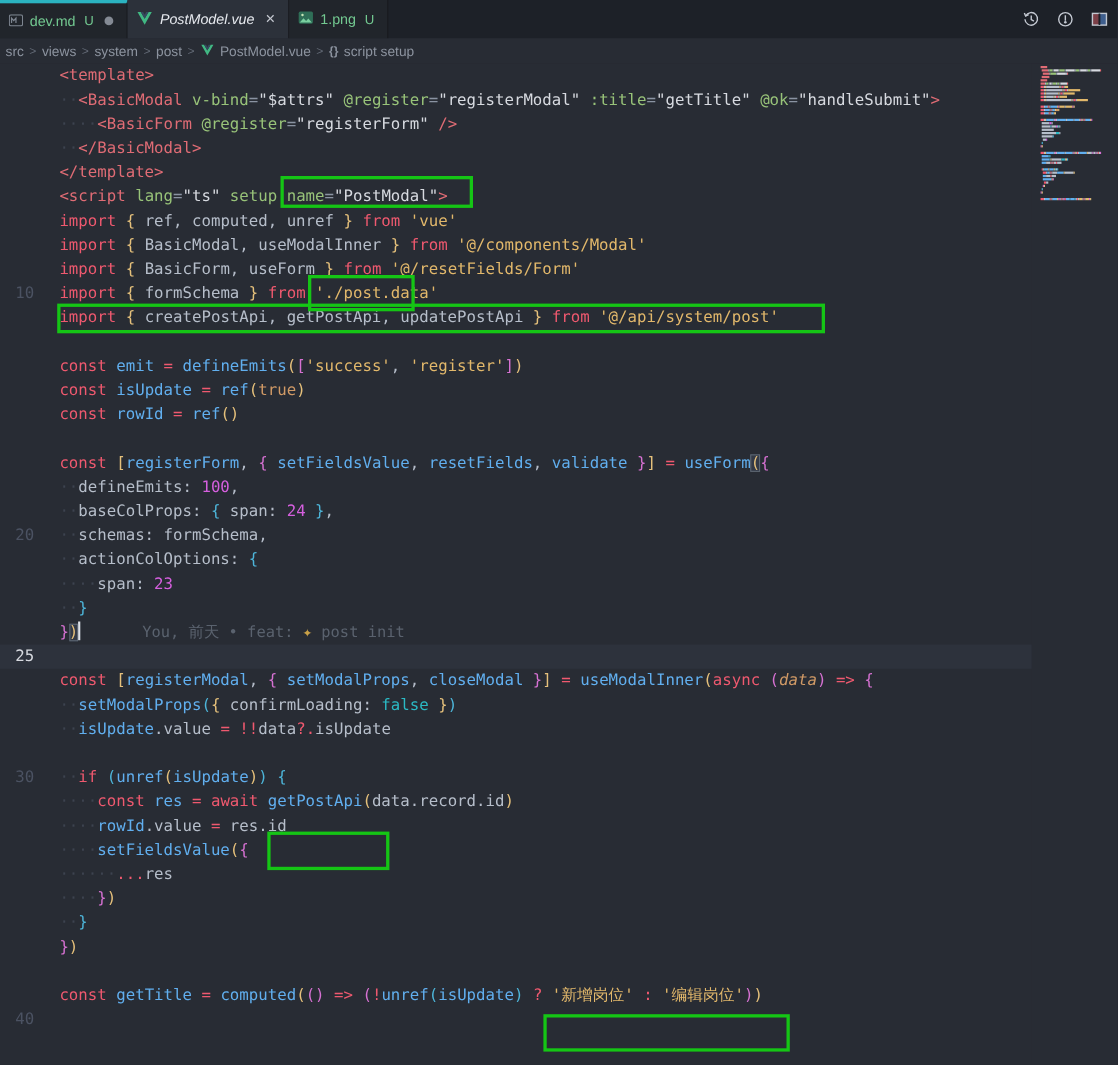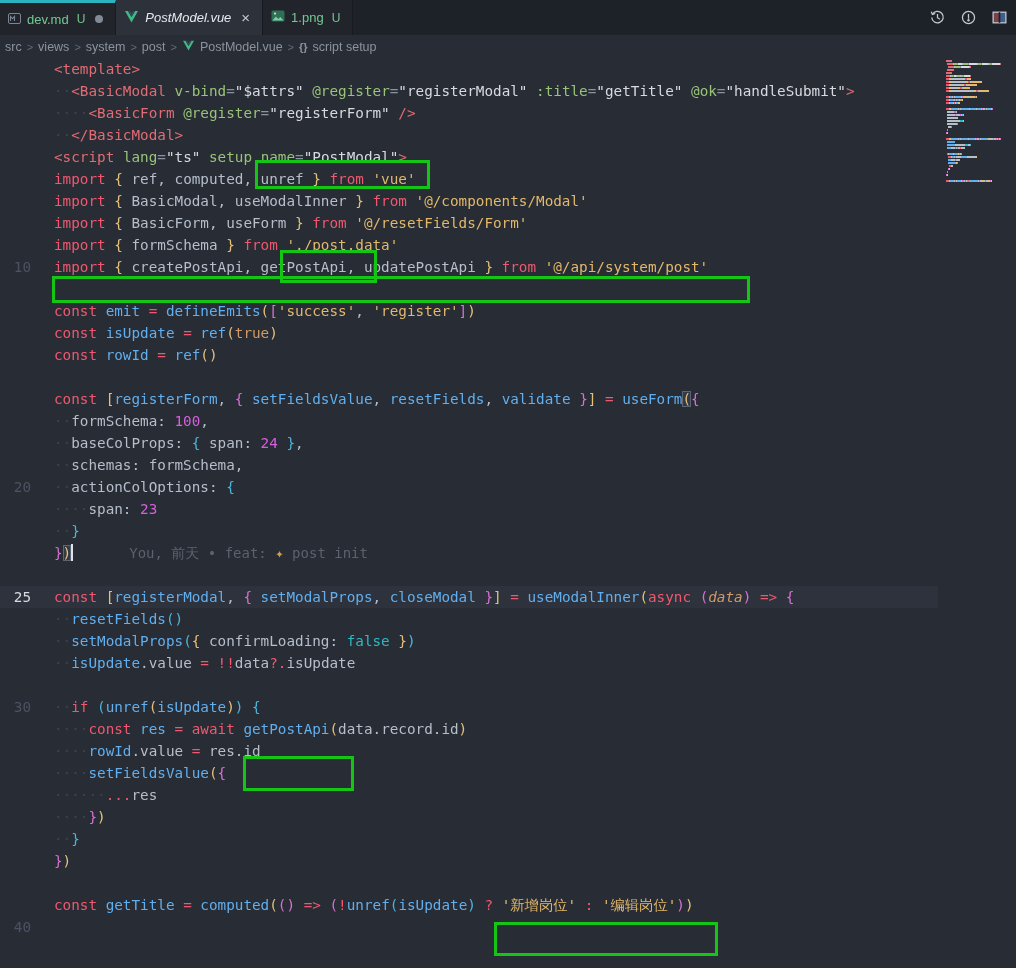--- a/index.html
+++ b/index.html
@@ -199,42 +199,42 @@
         <div class="gut-row"></div>
         <div class="gut-row"></div>
         <div class="gut-row">40</div>
         <div class="gut-row"></div>
       </div>
     <div id="code">
         <div class="line"><span class="tk t">&lt;template&gt;</span></div>
         <div class="line"><span class="tk ws">··</span><span class="tk t">&lt;BasicModal</span><span class="tk w"> </span><span class="tk a">v-bind</span><span class="tk pu">=</span><span class="tk vs">"$attrs"</span><span class="tk w"> </span><span class="tk a">@register</span><span class="tk pu">=</span><span class="tk vs">"registerModal"</span><span class="tk w"> </span><span class="tk a">:title</span><span class="tk pu">=</span><span class="tk vs">"getTitle"</span><span class="tk w"> </span><span class="tk a">@ok</span><span class="tk pu">=</span><span class="tk vs">"handleSubmit"</span><span class="tk t">&gt;</span></div>
         <div class="line"><span class="tk ws">····</span><span class="tk t">&lt;BasicForm</span><span class="tk w"> </span><span class="tk a">@register</span><span class="tk pu">=</span><span class="tk vs">"registerForm"</span><span class="tk w"> </span><span class="tk t">/&gt;</span></div>
         <div class="line"><span class="tk ws">··</span><span class="tk t">&lt;/BasicModal&gt;</span></div>
+        <div class="line"><span class="tk t">&lt;/template&gt;</span></div>
         <div class="line"><span class="tk t">&lt;script</span><span class="tk w"> </span><span class="tk a">lang</span><span class="tk pu">=</span><span class="tk vs">"ts"</span><span class="tk w"> </span><span class="tk a">setup</span><span class="tk w"> </span><span class="tk a">name</span><span class="tk pu">=</span><span class="tk vs">"PostModal"</span><span class="tk t">&gt;</span></div>
         <div class="line"><span class="tk k">import</span><span class="tk w"> </span><span class="tk b0">{</span><span class="tk w"> ref, computed, unref </span><span class="tk b0">}</span><span class="tk w"> </span><span class="tk k">from</span><span class="tk w"> </span><span class="tk s">'vue'</span></div>
         <div class="line"><span class="tk k">import</span><span class="tk w"> </span><span class="tk b0">{</span><span class="tk w"> BasicModal, useModalInner </span><span class="tk b0">}</span><span class="tk w"> </span><span class="tk k">from</span><span class="tk w"> </span><span class="tk s">'@/components/Modal'</span></div>
         <div class="line"><span class="tk k">import</span><span class="tk w"> </span><span class="tk b0">{</span><span class="tk w"> BasicForm, useForm </span><span class="tk b0">}</span><span class="tk w"> </span><span class="tk k">from</span><span class="tk w"> </span><span class="tk s">'@/resetFields/Form'</span></div>
         <div class="line"><span class="tk k">import</span><span class="tk w"> </span><span class="tk b0">{</span><span class="tk w"> formSchema </span><span class="tk b0">}</span><span class="tk w"> </span><span class="tk k">from</span><span class="tk w"> </span><span class="tk s">'./post.data'</span></div>
         <div class="line"><span class="tk k">import</span><span class="tk w"> </span><span class="tk b0">{</span><span class="tk w"> createPostApi, getPostApi, updatePostApi </span><span class="tk b0">}</span><span class="tk w"> </span><span class="tk k">from</span><span class="tk w"> </span><span class="tk s">'@/api/system/post'</span></div>
         <div class="line"></div>
         <div class="line"><span class="tk k">const</span><span class="tk w"> </span><span class="tk v">emit</span><span class="tk w"> </span><span class="tk k">=</span><span class="tk w"> </span><span class="tk f">defineEmits</span><span class="tk b0">(</span><span class="tk b1">[</span><span class="tk s">'success'</span><span class="tk w">, </span><span class="tk s">'register'</span><span class="tk b1">]</span><span class="tk b0">)</span></div>
         <div class="line"><span class="tk k">const</span><span class="tk w"> </span><span class="tk v">isUpdate</span><span class="tk w"> </span><span class="tk k">=</span><span class="tk w"> </span><span class="tk f">ref</span><span class="tk b0">(</span><span class="tk o">true</span><span class="tk b0">)</span></div>
         <div class="line"><span class="tk k">const</span><span class="tk w"> </span><span class="tk v">rowId</span><span class="tk w"> </span><span class="tk k">=</span><span class="tk w"> </span><span class="tk f">ref</span><span class="tk b0">(</span><span class="tk b0">)</span></div>
         <div class="line"></div>
         <div class="line"><span class="tk k">const</span><span class="tk w"> </span><span class="tk b0">[</span><span class="tk v">registerForm</span><span class="tk w">, </span><span class="tk b1">{</span><span class="tk w"> </span><span class="tk f">setFieldsValue</span><span class="tk w">, </span><span class="tk f">resetFields</span><span class="tk w">, </span><span class="tk f">validate</span><span class="tk w"> </span><span class="tk b1">}</span><span class="tk b0">]</span><span class="tk w"> </span><span class="tk k">=</span><span class="tk w"> </span><span class="tk f">useForm</span><span class="tk b0 bm">(</span><span class="tk b1">{</span></div>
-        <div class="line"><span class="tk ws">··</span><span class="tk w">formSchema: </span><span class="tk n">100</span><span class="tk w">,</span></div>
+        <div class="line"><span class="tk ws">··</span><span class="tk w">defineEmits: </span><span class="tk n">100</span><span class="tk w">,</span></div>
         <div class="line"><span class="tk ws">··</span><span class="tk w">baseColProps: </span><span class="tk b2">{</span><span class="tk w"> span: </span><span class="tk n">24</span><span class="tk w"> </span><span class="tk b2">}</span><span class="tk w">,</span></div>
         <div class="line"><span class="tk ws">··</span><span class="tk w">schemas: formSchema,</span></div>
         <div class="line"><span class="tk ws">··</span><span class="tk w">actionColOptions: </span><span class="tk b2">{</span></div>
         <div class="line"><span class="tk ws">····</span><span class="tk w">span: </span><span class="tk n">23</span></div>
         <div class="line"><span class="tk ws">··</span><span class="tk b2">}</span></div>
         <div class="line"><span class="tk b1">}</span><span class="tk b0 bm">)</span><span class="cursor-bar"></span><span class="blame">You, 前天 • feat: <span class="spark">✦</span> post init</span></div>
         <div class="line"></div>
         <div class="line"><span class="tk k">const</span><span class="tk w"> </span><span class="tk b0">[</span><span class="tk v">registerModal</span><span class="tk w">, </span><span class="tk b1">{</span><span class="tk w"> </span><span class="tk f">setModalProps</span><span class="tk w">, </span><span class="tk f">closeModal</span><span class="tk w"> </span><span class="tk b1">}</span><span class="tk b0">]</span><span class="tk w"> </span><span class="tk k">=</span><span class="tk w"> </span><span class="tk f">useModalInner</span><span class="tk b0">(</span><span class="tk ki">async</span><span class="tk w"> </span><span class="tk b1">(</span><span class="tk p">data</span><span class="tk b1">)</span><span class="tk w"> </span><span class="tk k">=&gt;</span><span class="tk w"> </span><span class="tk b1">{</span></div>
-        <div class="line"><span class="tk ws">··</span><span class="tk f">resetFields</span><span class="tk b2">(</span><span class="tk b2">)</span></div>
         <div class="line"><span class="tk ws">··</span><span class="tk f">setModalProps</span><span class="tk b2">(</span><span class="tk b0">{</span><span class="tk w"> confirmLoading: </span><span class="tk c">false</span><span class="tk w"> </span><span class="tk b0">}</span><span class="tk b2">)</span></div>
         <div class="line"><span class="tk ws">··</span><span class="tk v">isUpdate</span><span class="tk w">.value </span><span class="tk k">=</span><span class="tk w"> </span><span class="tk k">!!</span><span class="tk w">data</span><span class="tk k">?.</span><span class="tk w">isUpdate</span></div>
         <div class="line"></div>
         <div class="line"><span class="tk ws">··</span><span class="tk k">if</span><span class="tk w"> </span><span class="tk b2">(</span><span class="tk f">unref</span><span class="tk b0">(</span><span class="tk v">isUpdate</span><span class="tk b0">)</span><span class="tk b2">)</span><span class="tk w"> </span><span class="tk b2">{</span></div>
         <div class="line"><span class="tk ws">····</span><span class="tk k">const</span><span class="tk w"> </span><span class="tk v">res</span><span class="tk w"> </span><span class="tk k">=</span><span class="tk w"> </span><span class="tk ki">await</span><span class="tk w"> </span><span class="tk f">getPostApi</span><span class="tk b0">(</span><span class="tk w">data.record.id</span><span class="tk b0">)</span></div>
         <div class="line"><span class="tk ws">····</span><span class="tk v">rowId</span><span class="tk w">.value </span><span class="tk k">=</span><span class="tk w"> res.id</span></div>
         <div class="line"><span class="tk ws">····</span><span class="tk f">setFieldsValue</span><span class="tk b0">(</span><span class="tk b1">{</span></div>
         <div class="line"><span class="tk ws">······</span><span class="tk k">...</span><span class="tk w">res</span></div>
         <div class="line"><span class="tk ws">····</span><span class="tk b1">}</span><span class="tk b0">)</span></div>
         <div class="line"><span class="tk ws">··</span><span class="tk b2">}</span></div>

